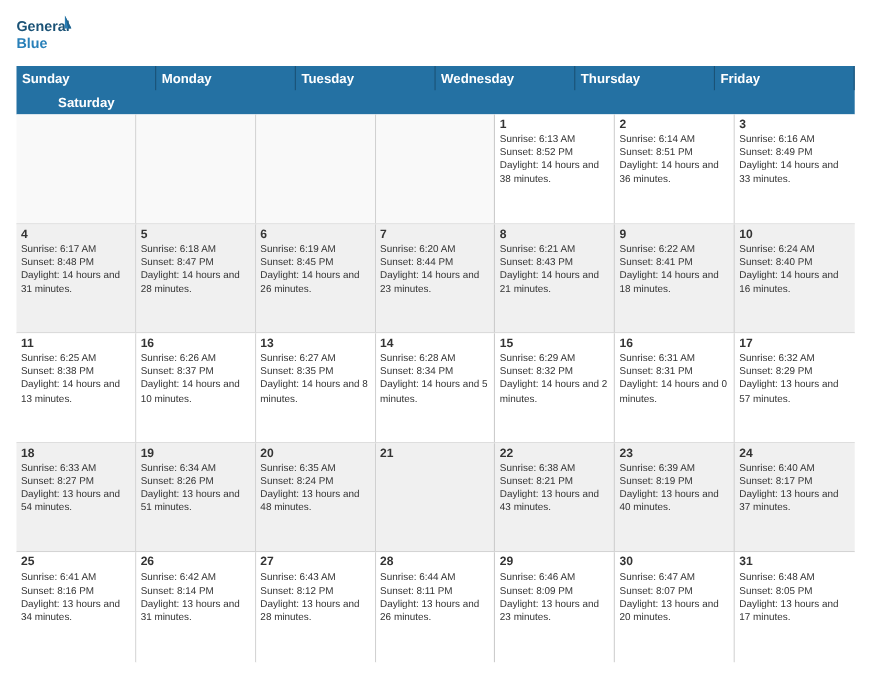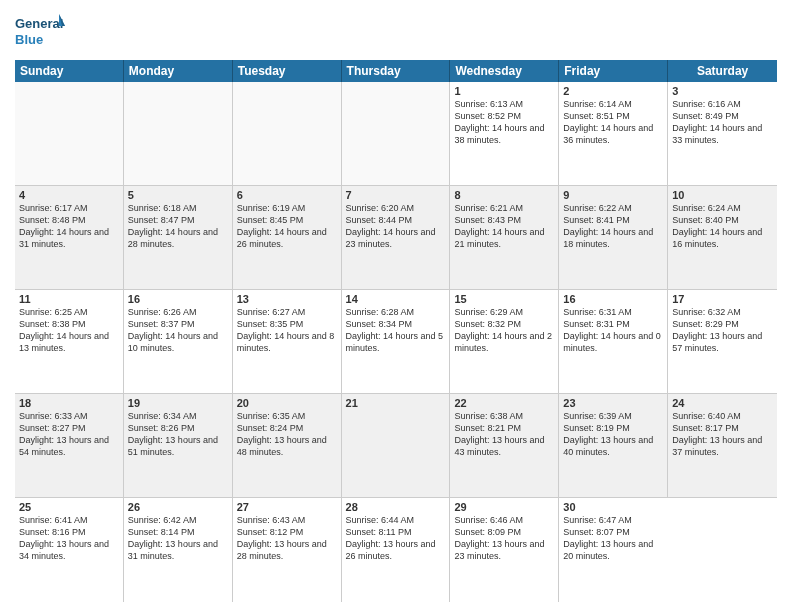--- a/index.html
+++ b/index.html
@@ -41,21 +41,21 @@
       font-size: 16px;
       color: #555;
     }
     .calendar {
       flex: 1;
       display: flex;
       flex-direction: column;
     }
     .cal-header {
       display: grid;
-      grid-template-columns: repeat(7, 1fr);
+      grid-template-columns: repeat(6, 1fr);
       background: #2471a3;
     }
     .cal-header-cell {
       color: #fff;
       font-weight: bold;
       font-size: 12px;
       padding: 4px 5px;
       border-right: 1px solid #1a5276;
     }
     .cal-header-cell:last-child { border-right: none; text-align: center; }
@@ -111,22 +111,22 @@
       <div class="month-title"></div>
       <div class="location"></div>
     </div>
   </div>
 
   <div class="calendar">
     <div class="cal-header">
     <div class="cal-header-cell">Sunday</div>
         <div class="cal-header-cell">Monday</div>
         <div class="cal-header-cell">Tuesday</div>
+        <div class="cal-header-cell">Wednesday</div>
         <div class="cal-header-cell">Thursday</div>
-        <div class="cal-header-cell">Wednesday</div>
         <div class="cal-header-cell">Friday</div>
         <div class="cal-header-cell">Saturday</div>
       </div>
     <div class="cal-body">
     <div class="cal-row">
           <div class="cal-cell empty"></div>
           <div class="cal-cell empty"></div>
           <div class="cal-cell empty"></div>
           <div class="cal-cell empty"></div>
           <div class="cal-cell">
@@ -249,16 +249,20 @@
             <div class="cell-text">Sunrise: 6:44 AM<br>Sunset: 8:11 PM<br>Daylight: 13 hours and 26 minutes.</div>
           </div>
           <div class="cal-cell">
             <span class="day-num">29</span>
             <div class="cell-text">Sunrise: 6:46 AM<br>Sunset: 8:09 PM<br>Daylight: 13 hours and 23 minutes.</div>
           </div>
           <div class="cal-cell">
             <span class="day-num">30</span>
             <div class="cell-text">Sunrise: 6:47 AM<br>Sunset: 8:07 PM<br>Daylight: 13 hours and 20 minutes.</div>
           </div>
+          <div class="cal-cell">
+            <span class="day-num">31</span>
+            <div class="cell-text">Sunrise: 6:48 AM<br>Sunset: 8:05 PM<br>Daylight: 13 hours and 17 minutes.</div>
+          </div>
         </div>
       </div>
   </div>
 </div>
 
 </body></html>

